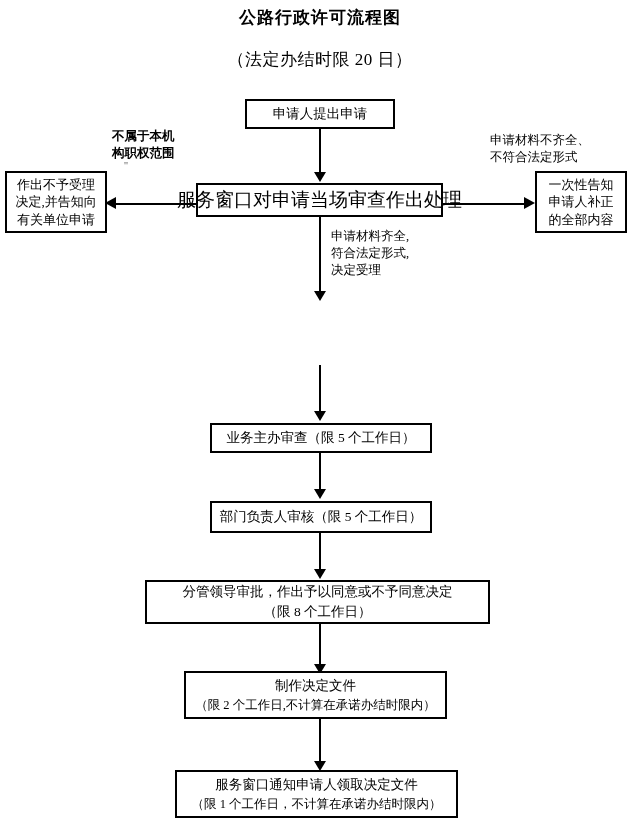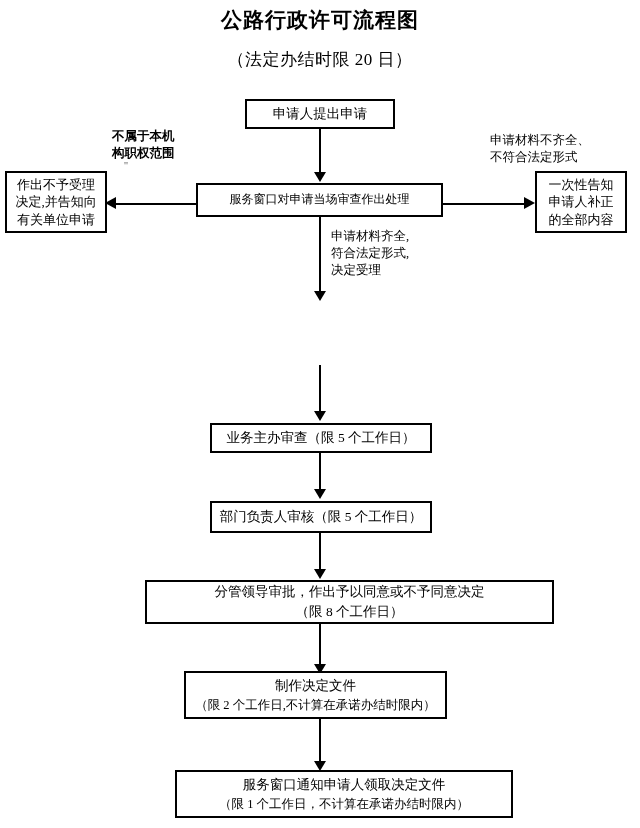--- a/index.html
+++ b/index.html
@@ -19,21 +19,21 @@
     position: absolute;
     left: 0; top: 0;
     width: 640px;
     height: 828px;
   }
   .title {
     position: absolute;
     left: 0; right: 0;
     top: 6px;
     text-align: center;
-    font-size: 21px;
+    font-size: 17px;
     font-weight: bold;
     letter-spacing: 1px;
   }
   .subtitle {
     position: absolute;
     left: 0; right: 0;
     top: 48px;
     text-align: center;
     font-size: 17px;
     letter-spacing: 0.5px;
@@ -117,21 +117,21 @@
     <span class="ln">不属于本机</span>
     <span class="ln">构职权范围</span>
   </div>
   <div class="smudge" style="left:124px; top:160px;">''</div>
 
   <div class="note" style="left:456px; top:132px;margin-left:34px;">
     <span class="ln">申请材料不齐全、</span>
     <span class="ln">不符合法定形式</span>
   </div>
 
-  <div class="box" style="left:196px; top:183px; width:247px; height:34px; font-size:12px;">
+  <div class="box" style="left:196px; top:183px; width:247px; height:34px; font-size:19px;">
     <span class="ln">服务窗口对申请当场审查作出处理</span>
   </div>
 
   <div class="hline" style="left:116px; top:203px; width:80px;"></div>
   <div class="arrow-left" style="left:105px; top:197px;"></div>
 
   <div class="hline" style="left:443px; top:203px; width:81px;"></div>
   <div class="arrow-right" style="left:524px; top:197px;"></div>
 
   <div class="box" style="left:5px; top:171px; width:102px; height:62px; font-size:13px; line-height:1.35;">
@@ -166,34 +166,34 @@
   <div class="vline" style="left:319px; top:453px; height:38px;"></div>
   <div class="arrow-down" style="left:314px; top:489px;"></div>
 
   <div class="box" style="left:210px; top:501px; width:222px; height:32px;">
     <span class="ln">部门负责人审核（限 5 个工作日）</span>
   </div>
 
   <div class="vline" style="left:319px; top:533px; height:38px;"></div>
   <div class="arrow-down" style="left:314px; top:569px;"></div>
 
-  <div class="box" style="left:145px; top:580px; width:409px; height:44px;">
+  <div class="box" style="left:145px; top:580px; width:345px; height:44px;">
     <span class="ln">分管领导审批，作出予以同意或不予同意决定</span>
     <span class="ln">（限 8 个工作日）</span>
   </div>
 
   <div class="vline" style="left:319px; top:624px; height:42px;"></div>
   <div class="arrow-down" style="left:314px; top:664px;"></div>
 
   <div class="box" style="left:184px; top:671px; width:263px; height:48px;">
     <span class="ln">制作决定文件</span>
     <span class="ln" style="font-size:12.5px;">（限 2 个工作日,不计算在承诺办结时限内）</span>
   </div>
 
   <div class="vline" style="left:319px; top:719px; height:44px;"></div>
   <div class="arrow-down" style="left:314px; top:761px;"></div>
 
-  <div class="box" style="left:175px; top:770px; width:338px; height:48px;">
+  <div class="box" style="left:175px; top:770px; width:283px; height:48px;">
     <span class="ln">服务窗口通知申请人领取决定文件</span>
     <span class="ln" style="font-size:12.5px;">（限 1 个工作日，不计算在承诺办结时限内）</span>
   </div>
 
 </div>
 
 </body></html>

